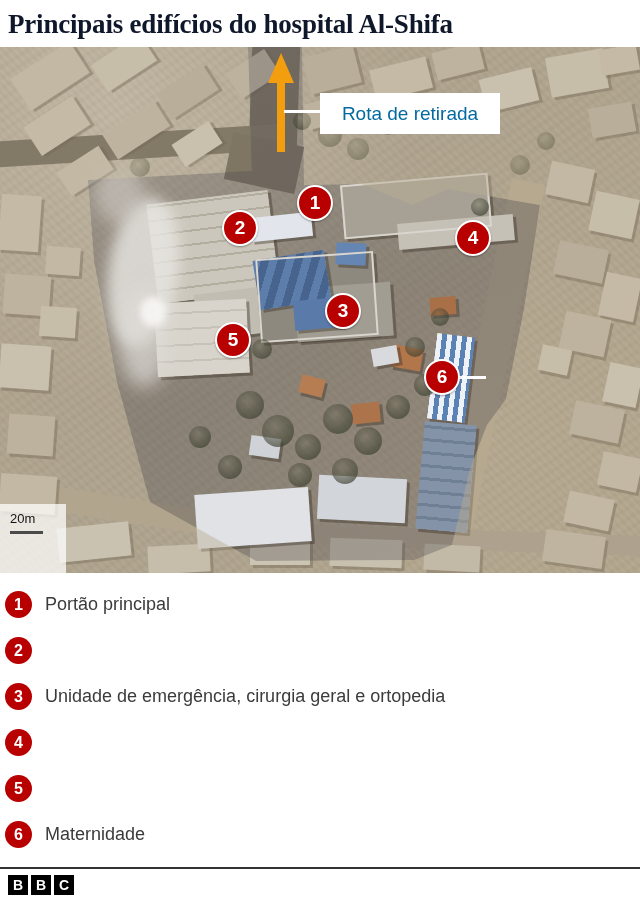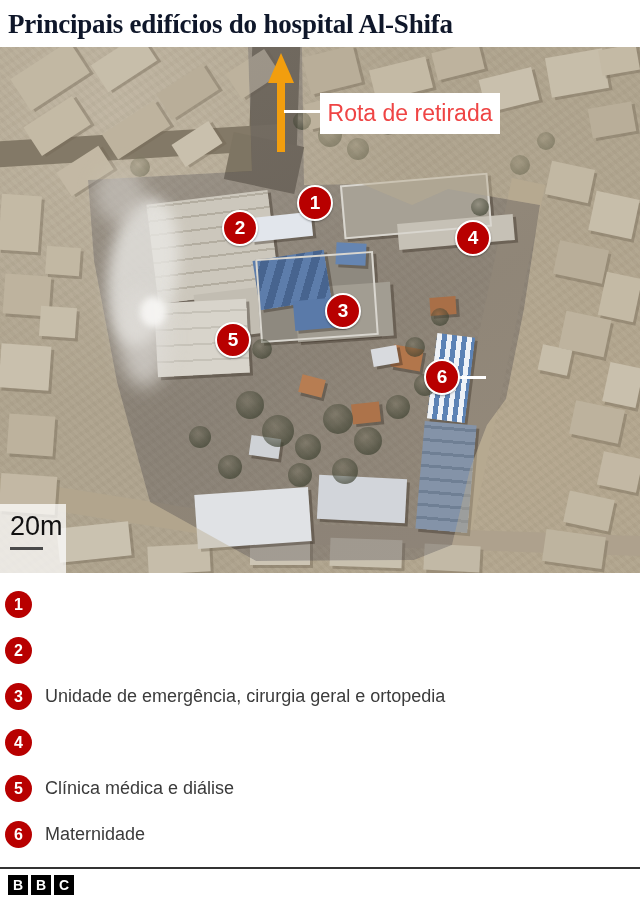--- a/index.html
+++ b/index.html
@@ -22,30 +22,30 @@
         clip-path:polygon(88px 133px,252px 124px,248px 0px,302px 0px,304px 138px,362px 137px,412px 158px,448px 142px,540px 158px,524px 262px,506px 352px,487px 378px,470px 422px,452px 498px,414px 513px,256px 514px,150px 455px,117px 335px,94px 214px);}
   .b,.rd{position:absolute;}
   .tree{position:absolute;border-radius:50%;}
   .smoke{position:absolute;border-radius:50%;}
   .dim{position:absolute;left:0;top:0;pointer-events:none;}
   
   .arrow-svg{position:absolute;left:0;top:0;pointer-events:none;}
   .connector{position:absolute;left:284px;top:63px;width:38px;height:3px;background:#ffffff;}
   .route-box{position:absolute;left:320px;top:46px;width:180px;height:41px;background:#ffffff;
              display:flex;align-items:center;justify-content:center;}
-  .route-label{font-size:23px;color:#ef4444;}
+  .route-label{font-size:19px;color:#0369a1;}
   
   .marker{position:absolute;width:32px;height:32px;border-radius:50%;border:2px solid #fff;
           display:flex;align-items:center;justify-content:center;color:#fff;font-weight:bold;
           font-size:19px;box-shadow:0 1px 2px rgba(0,0,0,.35);}
   .leader{position:absolute;background:#fff;height:3px;}
   
   .scale-box{position:absolute;left:0;top:457px;width:66px;height:69px;background:rgba(255,255,255,0.74);
              box-sizing:border-box;padding:7px 0 0 10px;}
-  .scale-label{font-size:27px;color:#111;}
+  .scale-label{font-size:13px;color:#111;}
   .scale-bar{width:33px;height:3px;background:#4a4a4a;margin-top:5px;}
   
   .legend{padding:18px 0 0 5px;}
   .legend-item{display:flex;align-items:center;height:27px;margin-bottom:19px;}
   .legend-dot{width:27px;height:27px;min-width:27px;border-radius:50%;display:flex;align-items:center;
               justify-content:center;color:#fff;font-weight:bold;font-size:16px;}
   .legend-label{margin-left:13px;font-size:18px;color:#3b3b3b;}
   
   .footer-divider{width:640px;height:2px;background:#333333;margin-top:1px;}
   .footer{display:flex;align-items:center;justify-content:space-between;padding:6px 8px 0 8px;}
@@ -190,34 +190,34 @@
 
     <div class="scale-box">
       <div class="scale-label">20m</div>
       <div class="scale-bar"></div>
     </div>
   </div>
 
   <div class="legend" id="legend">
       <div class="legend-item">
         <div class="legend-dot" style="background: rgb(184, 0, 0);">1</div>
+        <div class="legend-label">Portão principal</div>
       </div>
       <div class="legend-item">
         <div class="legend-dot" style="background: rgb(184, 0, 0);">2</div>
       </div>
       <div class="legend-item">
         <div class="legend-dot" style="background: rgb(184, 0, 0);">3</div>
         <div class="legend-label">Unidade de emergência, cirurgia geral e ortopedia</div>
       </div>
       <div class="legend-item">
         <div class="legend-dot" style="background: rgb(184, 0, 0);">4</div>
       </div>
       <div class="legend-item">
         <div class="legend-dot" style="background: rgb(184, 0, 0);">5</div>
-        <div class="legend-label">Clínica médica e diálise</div>
       </div>
       <div class="legend-item">
         <div class="legend-dot" style="background: rgb(184, 0, 0);">6</div>
         <div class="legend-label">Maternidade</div>
       </div>
     </div>
 
   <div class="footer-divider"></div>
   <div class="footer">
     <div class="bbc-logo" id="bbc-logo">

